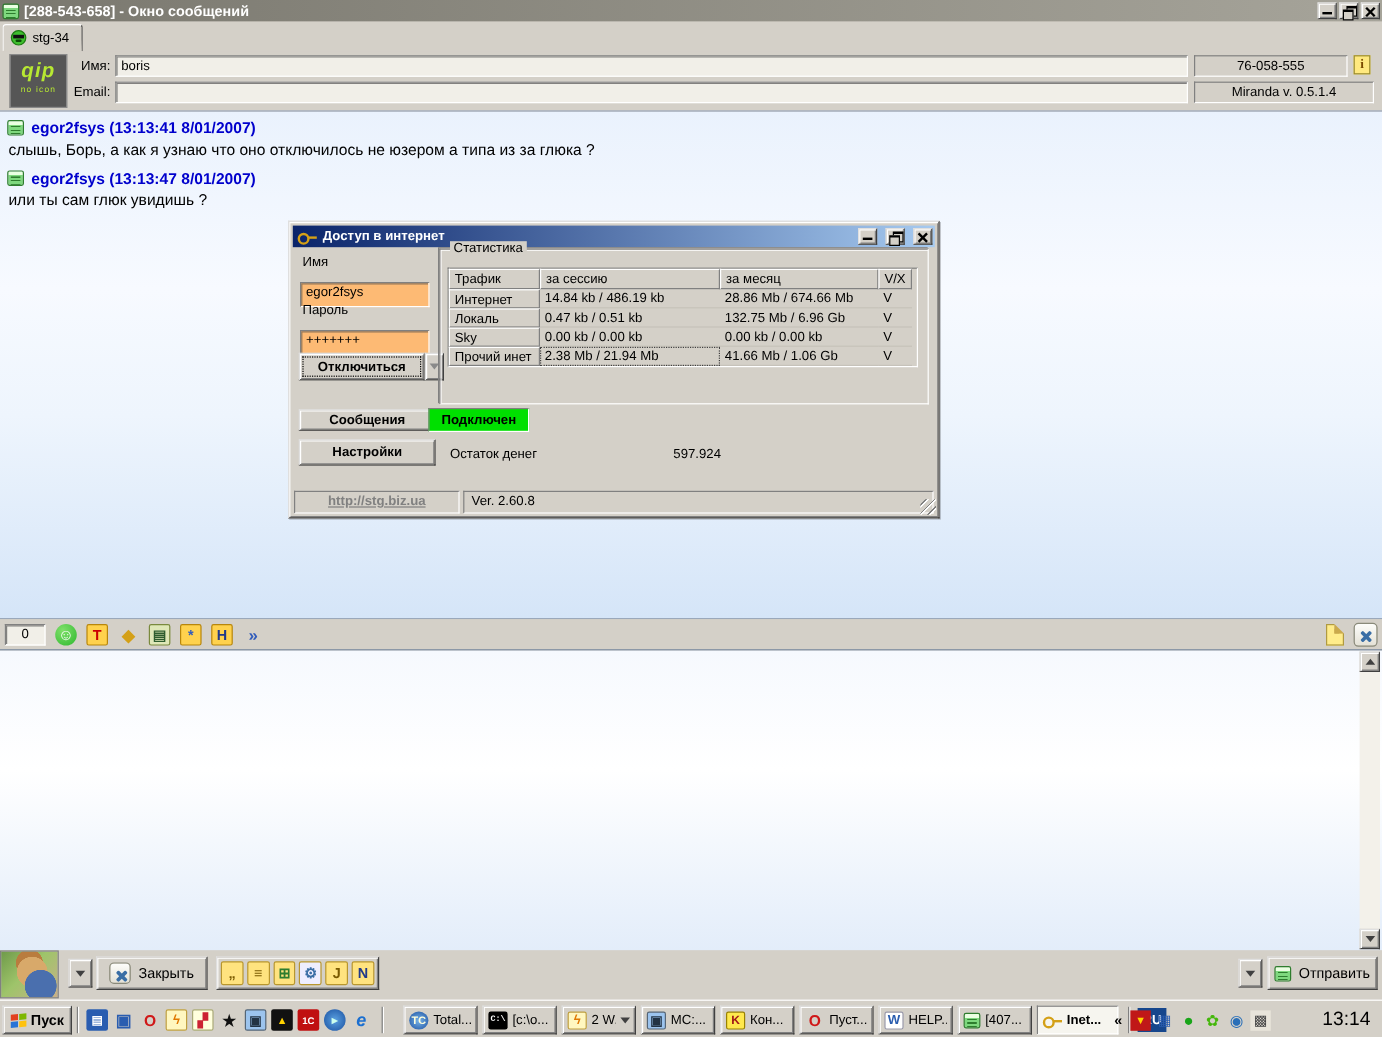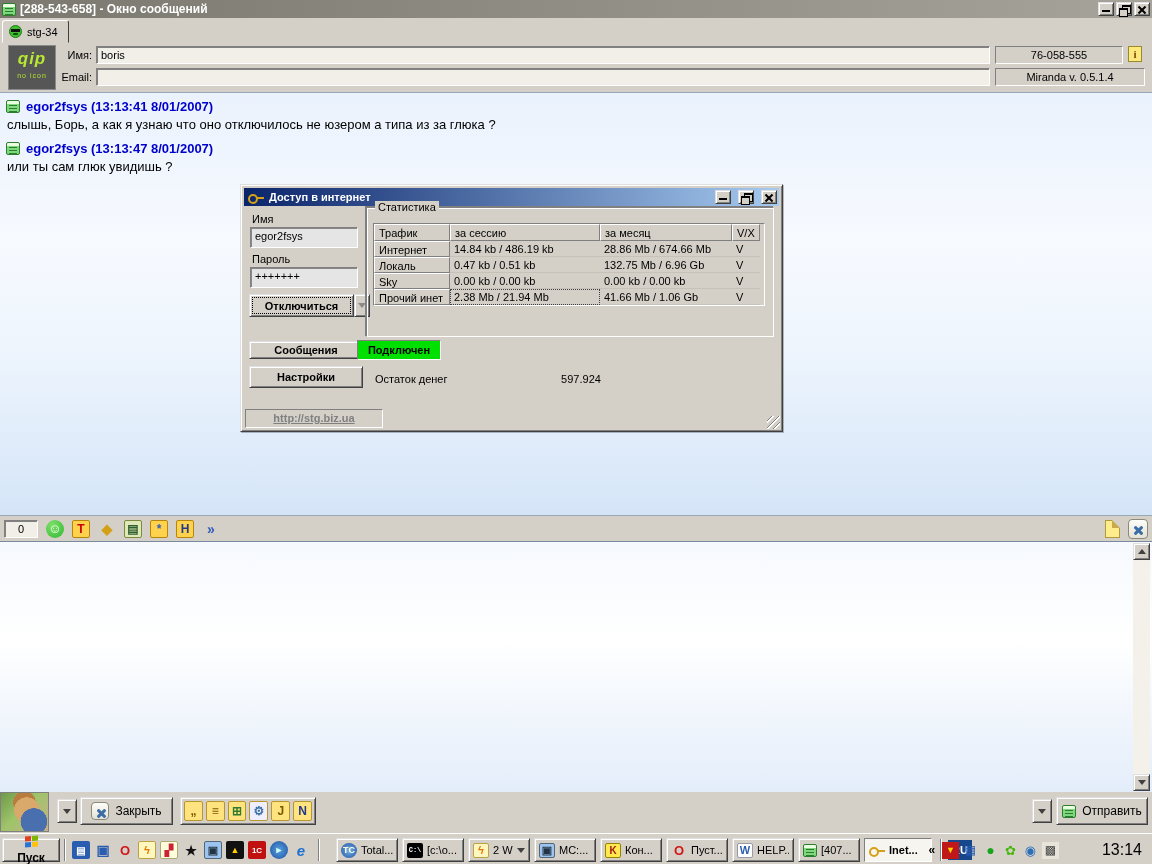--- a/index.html
+++ b/index.html
@@ -3,21 +3,21 @@
 <meta charset="utf-8">
 <style>
   * { margin:0; padding:0; box-sizing:border-box; }
   body { font-family:"Liberation Sans", sans-serif; background:#d4d0c8; }
   .screen { position:relative; width:1152px; height:864px; overflow:hidden; background:#d4d0c8; }
 
   
   .b-out { background:#d4d0c8; border:1px solid; border-color:#dfdfdf #404040 #404040 #dfdfdf; box-shadow:inset 1px 1px 0 #ffffff, inset -1px -1px 0 #808080; }
   .b-in  { background:#d4d0c8; border:1px solid; border-color:#808080 #ffffff #ffffff #808080; }
   .field { background:#f1efe8; border:1px solid; border-color:#808080 #ffffff #ffffff #808080; box-shadow:inset 1px 1px 0 #404040a0; }
-  .white-field { background:#e5e5e5; border:1px solid; border-color:#808080 #ffffff #ffffff #808080; box-shadow:inset 1px 1px 0 #40404090; }
+  .white-field { background:#fdba74; border:1px solid; border-color:#808080 #ffffff #ffffff #808080; box-shadow:inset 1px 1px 0 #40404090;margin-top:8px; }
 
   
   .titlebar { position:absolute; left:0; top:0; width:1152px; height:18px; background:linear-gradient(90deg,#7a786f,#a6a49a); display:flex; align-items:center; padding:0 2px; }
   .titlebar .t-text { color:#fff; font-weight:bold; font-size:12px; margin-left:4px; flex:1; white-space:nowrap; overflow:hidden; }
   .wbtn { position:relative; width:16px; height:14px; margin-left:2px; }
   .wb-min::after { content:""; position:absolute; left:3px; bottom:3px; width:8px; height:2px; background:#000; }
   .wb-restore::before { content:""; position:absolute; left:5px; top:2px; width:7px; height:6px; border:1px solid #000; border-top-width:2px; background:#d4d0c8; }
   .wb-restore::after { content:""; position:absolute; left:2px; top:5px; width:7px; height:6px; border:1px solid #000; border-top-width:2px; background:#d4d0c8; }
   .wb-close::before, .wb-close::after { content:""; position:absolute; left:2px; top:6px; width:10px; height:2px; background:#000; }
   .wb-close::before { transform:rotate(45deg); } .wb-close::after { transform:rotate(-45deg); }
@@ -109,21 +109,21 @@
       radial-gradient(circle at 50% 25%, #b97c3e 0 30%, transparent 31%),
       linear-gradient(135deg,#6f9a4a,#9ec46a 45%,#c9b089); }
   .small-drop { position:absolute; width:20px; height:24px; display:flex; align-items:center; justify-content:center; }
   .bar-btn { position:absolute; height:28px; display:flex; align-items:center; justify-content:center; gap:6px; font-size:12px; }
   .iconpanel { position:absolute; left:180px; top:5px; width:136px; height:28px; display:flex; align-items:center; gap:3px; padding:0 3px; }
   .ai { width:20px; height:20px; display:flex; align-items:center; justify-content:center; font-size:12px; font-weight:bold; background:#ffe37f; border:1px solid #b8962e; border-radius:2px; color:#7a5a00; }
   .a2 { color:#2e7d2e; } .a3 { color:#3a6ea5; background:#eef; } .a5 { color:#223a8a; }
 
   
   .taskbar { position:absolute; left:0; top:833px; width:1152px; height:31px; background:#d4d0c8; border-top:1px solid #fff; }
-  .startbtn { position:absolute; left:2px; top:4px; width:58px; height:24px; display:flex; align-items:center; justify-content:center; gap:4px; font-weight:bold; font-size:12px;flex-direction:column; }
+  .startbtn { position:absolute; left:2px; top:4px; width:58px; height:24px; display:flex; align-items:center; justify-content:center; gap:4px; font-weight:bold; font-size:12px; }
   .tsep { position:absolute; top:5px; width:2px; height:22px; border-left:1px solid #808080; border-right:1px solid #fff; }
   .ql { position:absolute; top:7px; width:18px; height:18px; display:flex; align-items:center; justify-content:center; font-size:11px; font-weight:bold; border-radius:2px; }
   .ql0{background:#2a5db0;color:#fff;font-size:10px} .ql1{color:#2a5db0;font-size:14px}
   .ql2{color:#d01818;font-size:13px} .ql3{background:#fff7c0;color:#e07800;border:1px solid #c0a040}
   .ql4{background:#ffd;color:#c23;border:1px solid #aa7} .ql5{color:#111;font-size:13px}
   .ql6{background:#9cc4ee;color:#234;border:1px solid #567} .ql7{background:#111;color:#ffd200;font-size:9px}
   .ql8{background:#c01010;color:#fff;font-size:8px} .ql9{background:radial-gradient(#5aa0e0,#1a50a0);border-radius:50%;color:#cfe;font-size:9px}
   .ql10{color:#1b6fd0;font-style:italic;font-size:15px}
   .task { position:absolute; top:4px; width:62px; height:24px; display:flex; align-items:center; gap:4px; padding:0 4px; font-size:11px; white-space:nowrap; overflow:hidden; }
   .task .tlabel { overflow:hidden; text-overflow:clip; }
@@ -245,20 +245,21 @@
         <div class="td">41.66 Mb / 1.06 Gb</div>
         <div class="td">V</div>
       </div>
     </div>
 
     <div class="status-green">Подключен</div>
     <span class="dlg-label" style="left:134px; top:188px;">Остаток денег</span>
     <span class="dlg-label" style="left:300px; top:188px; width:80px; text-align:center;">597.924</span>
 
     <div class="dlg-status b-in" style="left:4px; width:138px; text-align:center; line-height:17px;"><span style="color:#808080; font-weight:bold; text-decoration:underline;">http://stg.biz.ua</span></div>
+    <div class="dlg-status b-in" style="left:145px; right:4px; padding-left:6px; line-height:17px;">Ver. 2.60.8</div>
     <div class="grip"></div>
   </div>
 
   <div class="ctoolbar">
     <div class="counter field">0</div>
     <span class="tbi m0">☺</span>
     <span class="tbi m1">T</span>
     <span class="tbi m2">◆</span>
     <span class="tbi m3">▤</span>
     <span class="tbi m4">*</span>

